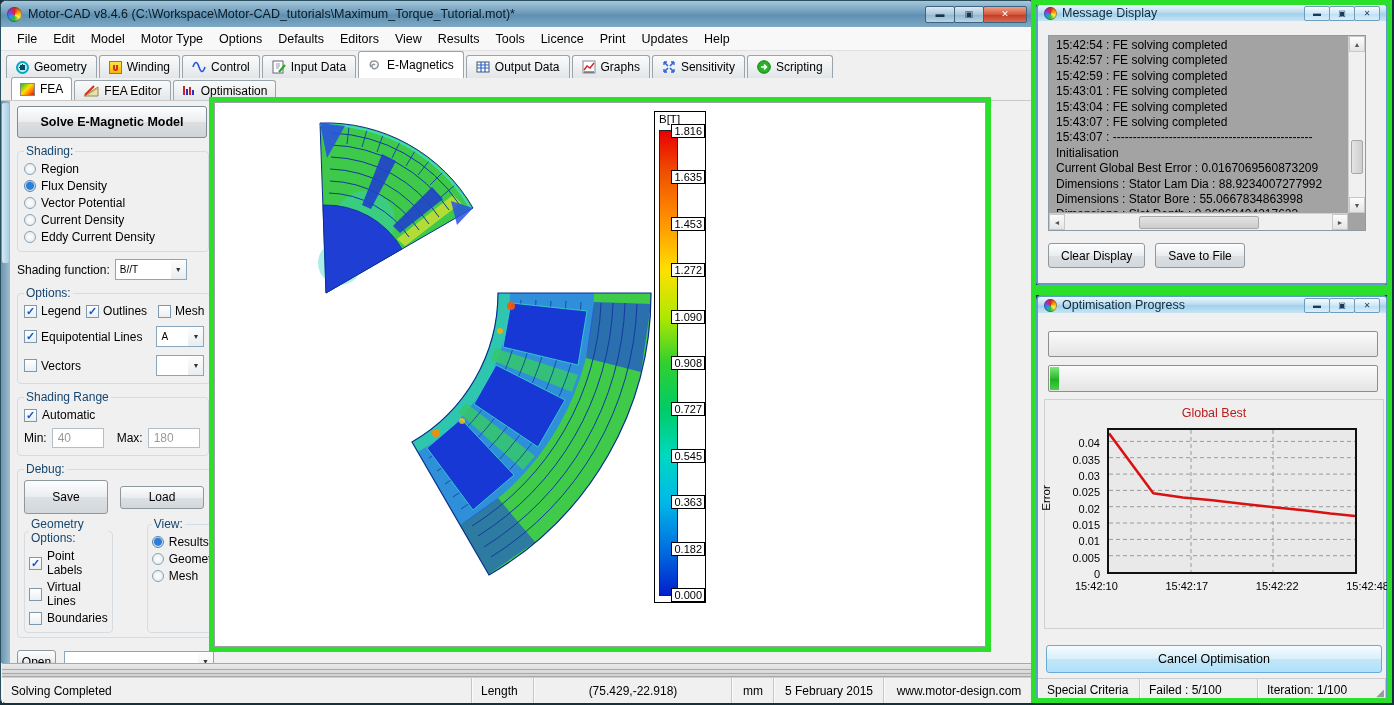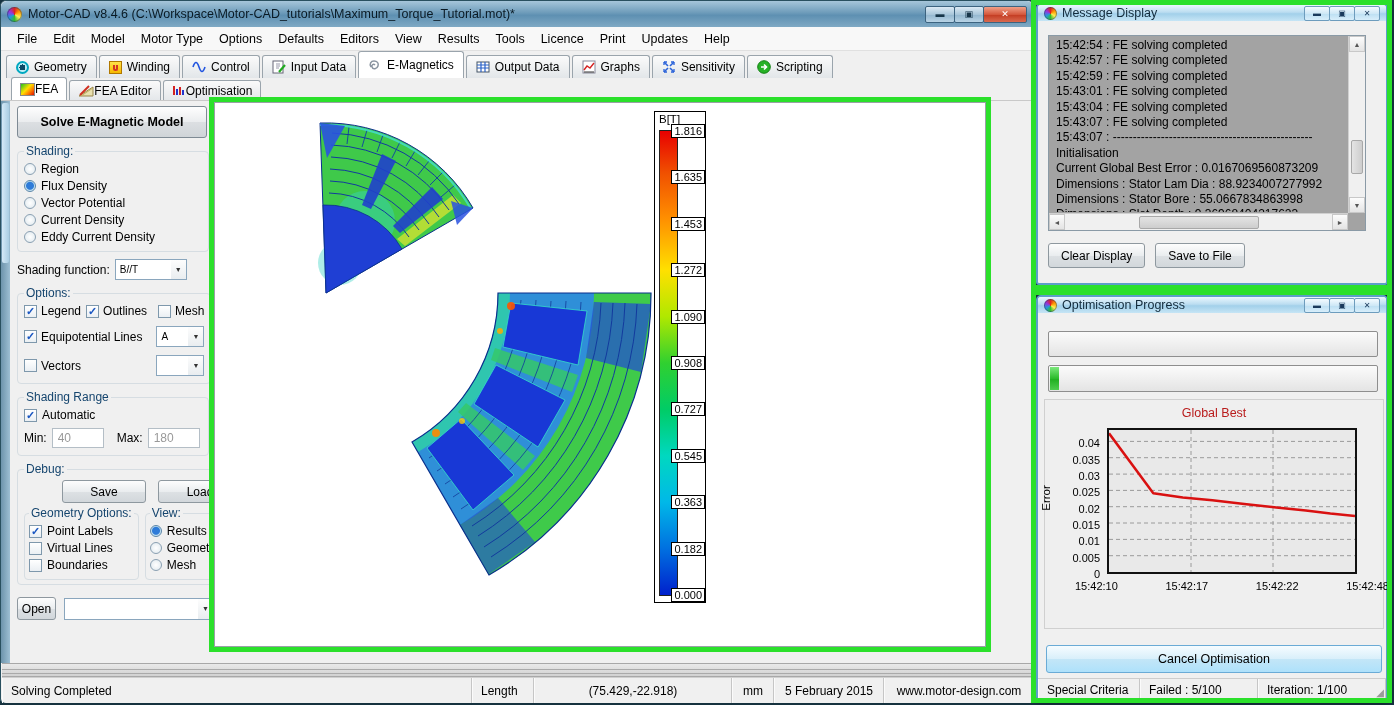--- a/index.html
+++ b/index.html
@@ -12,21 +12,21 @@
 .app-icon{width:15px;height:15px;min-width:15px;border-radius:50%;background:conic-gradient(#d22,#f90,#fe5,#3b3,#29d,#93d,#d22);box-shadow:inset 0 0 0 1px rgba(40,60,90,.5);}
 .winbtns{display:flex;}
 .winbtn{width:30px;height:17px;border:1px solid #3c637f;border-radius:2px;background:linear-gradient(#dceaf4,#a8c6da 50%,#92b6ce 51%,#b9d4e6);color:#17364a;font-size:9px;display:flex;align-items:center;justify-content:center;margin-left:-1px;cursor:default;}
 .winbtn.close{background:linear-gradient(#f0a088,#d4573c 50%,#c23a20 51%,#d96a50);color:#fff;width:44px;}
 .menubar{height:24px;background:#f8f8f8;border-bottom:1px solid #e0e0e0;display:flex;align-items:center;padding:0 8px;}
 .menu-item{padding:3px 8px;font-size:12.5px;}
 .toolbar{height:27px;background:#f0f0f0;display:flex;align-items:flex-end;padding:0 2px 0 5px;gap:2px;}
 .tool-tab{display:flex;align-items:center;gap:5px;height:23px;padding:0 9px;border:1px solid #9aa4ac;border-bottom:none;border-radius:3px 3px 0 0;background:linear-gradient(#fbfbfb,#e2e6e9);font-size:12px;white-space:nowrap;}
 .tool-tab.active{height:27px;background:#fff;position:relative;z-index:2;}
 .subtabs{height:23px;background:#f0f0f0;display:flex;align-items:flex-end;padding:0 0 0 10px;gap:2px;border-bottom:1px solid #c9c9c9;}
-.sub-tab{display:flex;align-items:center;height:20px;padding:0 8px;border:1px solid #9aa4ac;border-bottom:none;border-radius:3px 3px 0 0;background:linear-gradient(#fafafa,#e4e7ea);font-size:12px;}
+.sub-tab{display:flex;align-items:center;gap:5px;height:20px;padding:0 8px;border:1px solid #9aa4ac;border-bottom:none;border-radius:3px 3px 0 0;background:linear-gradient(#fafafa,#e4e7ea);font-size:12px;}
 .sub-tab.active{height:23px;background:#fff;z-index:2;position:relative;}
 
 .left-strip{position:absolute;left:0;top:100px;width:9px;height:562px;background:linear-gradient(90deg,#6d94ac,#9dbfd3);}
 .left-strip .vthumb{position:absolute;left:1px;top:2px;width:7px;height:160px;background:linear-gradient(90deg,#d4e9f7,#a9cde2);border-radius:2px;}
 
 .sidebar{position:absolute;left:9px;top:103px;width:204px;height:558px;padding:2px 0 0 7px;overflow:visible;}
 .solve-btn{width:190px;height:32px;font-weight:bold;font-size:12.5px;font-family:inherit;border:1px solid #7e8a94;border-radius:3px;background:linear-gradient(#fefefe,#eaecee 50%,#dcdfe2 51%,#cfd4d8);}
 fieldset{border:1px solid #d6dde2;border-radius:4px;margin:6px 2px 0 0;padding:1px 6px 4px 6px;width:192px;}
 legend{font-size:12px;color:#15456e;padding:0 2px;}
 .row{display:flex;align-items:center;gap:5px;margin:3px 0;}
@@ -301,40 +301,40 @@
       <div class="row" style="margin-top:6px;">
         <span>Min:</span>
         <span class="textfield">40</span>
         <span style="margin-left:8px;">Max:</span>
         <span class="textfield">180</span>
       </div>
     </fieldset>
     <fieldset>
       <legend>Debug:</legend>
       <div class="row" style="gap:12px;">
-        <button class="btn" style="width:84px;height:23px;margin-left:38px;">Save</button>
+        <button class="btn" style="width:84px;height:34px;">Save</button>
         <button class="btn" style="width:84px;height:23px;">Load</button>
       </div>
       <div class="subgroups">
         <fieldset style="padding:1px 4px 4px 4px;">
           <legend>Geometry Options:</legend>
           <div class="row">
               <span class="check">✓</span>
               <span>Point Labels</span>
             </div>
           <div class="row">
               <span class="check"></span>
               <span>Virtual Lines</span>
             </div>
           <div class="row">
               <span class="check"></span>
               <span>Boundaries</span>
             </div>
         </fieldset>
-        <fieldset style="padding:1px 4px 4px 4px;">
+        <fieldset style="padding:1px 4px 4px 4px;margin-left:28px;">
           <legend>View:</legend>
           <div class="row">
               <span class="radio sel"></span>
               <span>Results</span>
             </div>
           <div class="row">
               <span class="radio"></span>
               <span>Geometry</span>
             </div>
           <div class="row">

